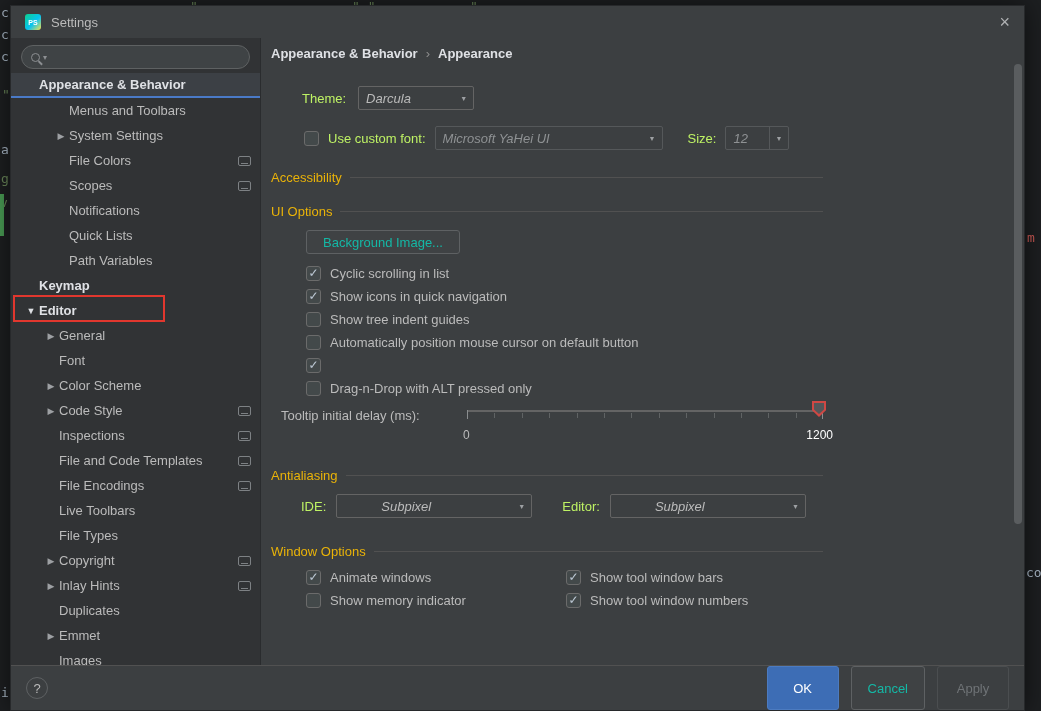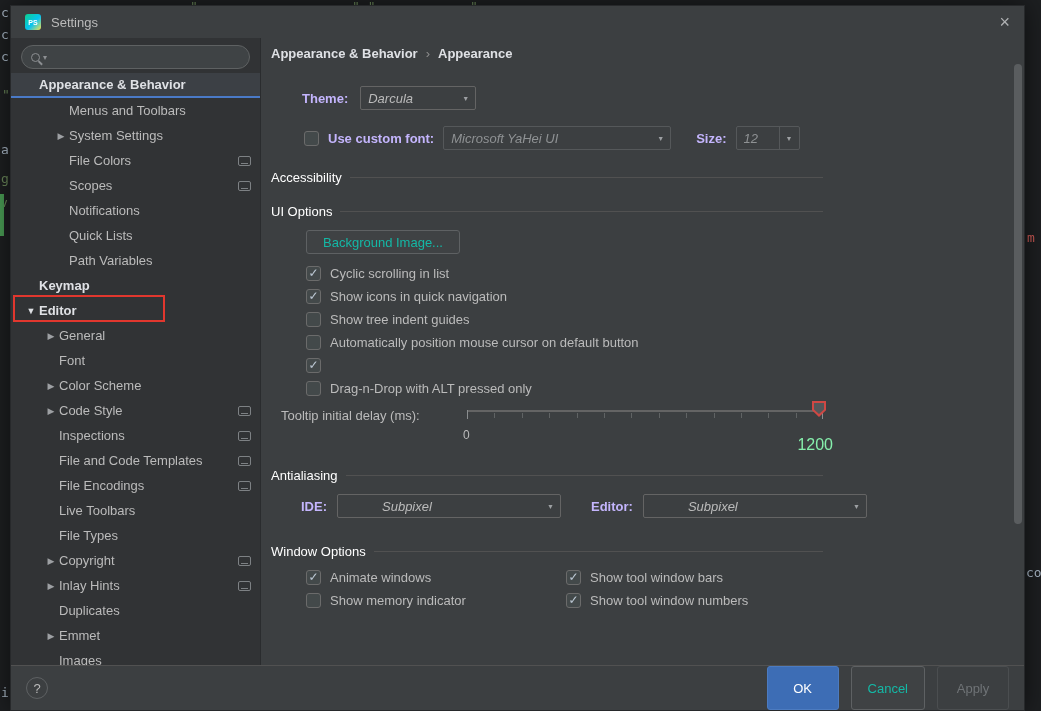--- a/index.html
+++ b/index.html
@@ -50,38 +50,38 @@
   .annotation-box { position:absolute; left:2px; top:222px; width:152px; height:27px;
                     border:2px solid #e1372e; z-index:5; pointer-events:none; }
 
   
   .content { flex:1; position:relative; overflow:hidden; padding-left:10px; }
   .breadcrumb { margin-top:6px; height:18px; display:flex; align-items:center; gap:8px;
                 font-weight:bold; color:#dfe1e5; }
   .breadcrumb .sep { color:#8c8c8c; font-weight:normal; }
 
   .row { display:flex; align-items:center; }
-  .lab { color:#c4b5fd;font-weight:bold; }
+  .lab { color:#bef264; }
 
   .combo { height:24px; background:#3c3f41; border:1px solid #646464; border-radius:2px;
            display:flex; align-items:center; padding:0 0 0 7px; color:#bbbbbb; }
   .combo .val { flex:1; white-space:nowrap; overflow:hidden;font-style:italic; }
   .combo .caret { flex:0 0 auto; font-size:7px; color:#9da0a3; padding:0 6px; }
   .combo.disabled { color:#8f9294; border-color:#55585a; }
   .combo.spin .caret { border-left:1px solid #55585a; align-self:stretch; display:flex; align-items:center; }
   .w-theme { width:116px; }
   .w-font { width:228px; }
   .w-size { width:64px; }
-  .w-aa { width:224px;padding-left:44px; }
+  .w-aa { width:196px;padding-left:44px; }
 
   .theme-row { margin:24px 0 0 31px; gap:12px; }
   .font-row { margin:16px 0 0 33px; gap:9px; }
   .size-lab { margin-left:16px; }
 
-  .section { display:flex; align-items:center; gap:8px; color:#ffffff; width:552px; height:18px; }
+  .section { display:flex; align-items:center; gap:8px; color:#eab308; width:552px; height:18px; }
   .section .line { flex:1; height:1px; background:#515151; }
   .sec-accessibility { margin-top:18px; }
   .sec-ui { margin-top:16px; }
   .sec-aa { margin-top:20px; }
   .sec-win { margin-top:24px; }
 
   .checks { margin:8px 0 0 35px; }
   .check-row { height:23px; display:flex; align-items:center; gap:9px; }
   .cb { width:15px; height:15px; flex:0 0 15px; background:#43494a; border:1px solid #6b6b6b; border-radius:3px;
         color:#bcc8d4; font-size:12px; line-height:13px; text-align:center; }
@@ -98,21 +98,21 @@
   .slider .ticks { position:absolute; left:0; right:0; top:13px; height:5px;
                    background:repeating-linear-gradient(to right,#606364 0,#606364 1px,transparent 1px,transparent 27.4px); }
   .tick-end { position:absolute; top:10px; width:1px; height:9px; background:#8a8d8f; }
   .tick-end.left { left:0; }
   .tick-end.right { right:0; }
   .thumb { position:absolute; right:-3px; top:1px; width:14px; height:16px;
            clip-path:polygon(0 0,100% 0,100% 58%,50% 100%,0 58%); background:#cf4844; }
   .thumb-inner { position:absolute; left:2px; top:2px; right:2px; bottom:3px;
                  clip-path:polygon(0 0,100% 0,100% 58%,50% 100%,0 58%); background:#53575a; }
   .slider .min { position:absolute; left:-4px; top:28px; font-size:12px; color:#bbbbbb; }
-  .slider .max { position:absolute; right:-10px; top:36px; font-size:16px; color:#86efac; }
+  .slider .max { position:absolute; right:-10px; top:28px; font-size:12px; color:#ffffff; }
 
   .aa-row { margin:10px 0 0 30px; gap:10px; display:flex; align-items:center; }
   .editor-lab { margin-left:20px; }
 
   .win-grid { margin:6px 0 0 35px; display:grid; grid-template-columns:260px auto; }
 
   .scrollbar { position:absolute; right:2px; top:26px; width:8px; height:460px;
                background:#5a5d5f; border-radius:4px; }
 
   

